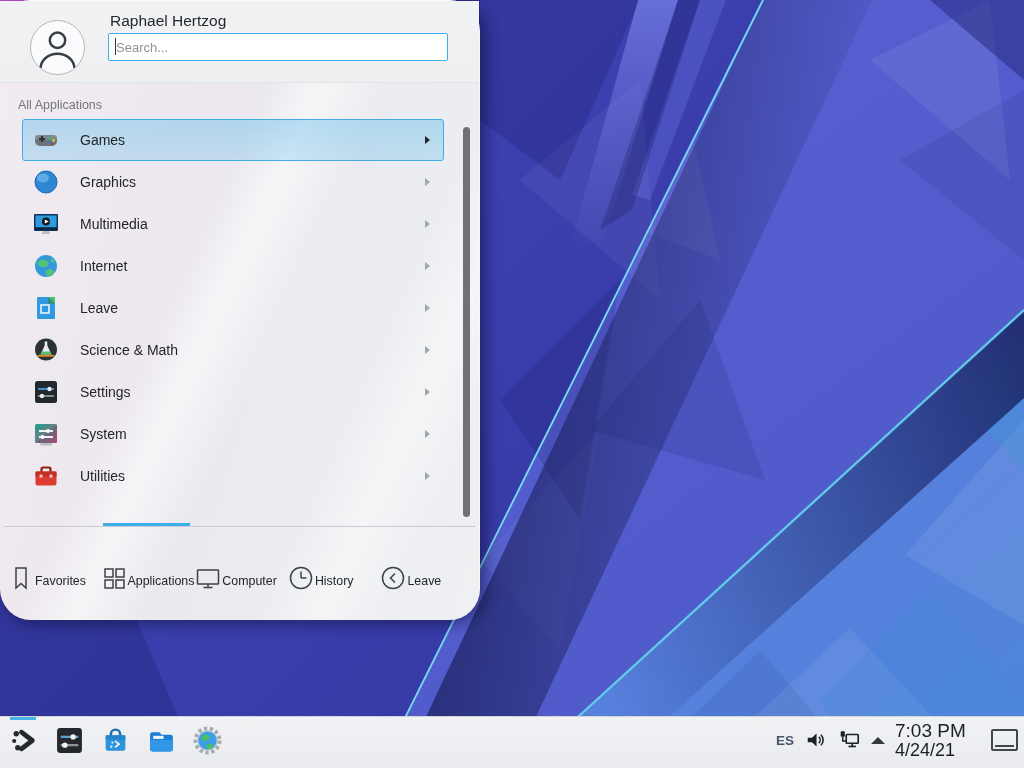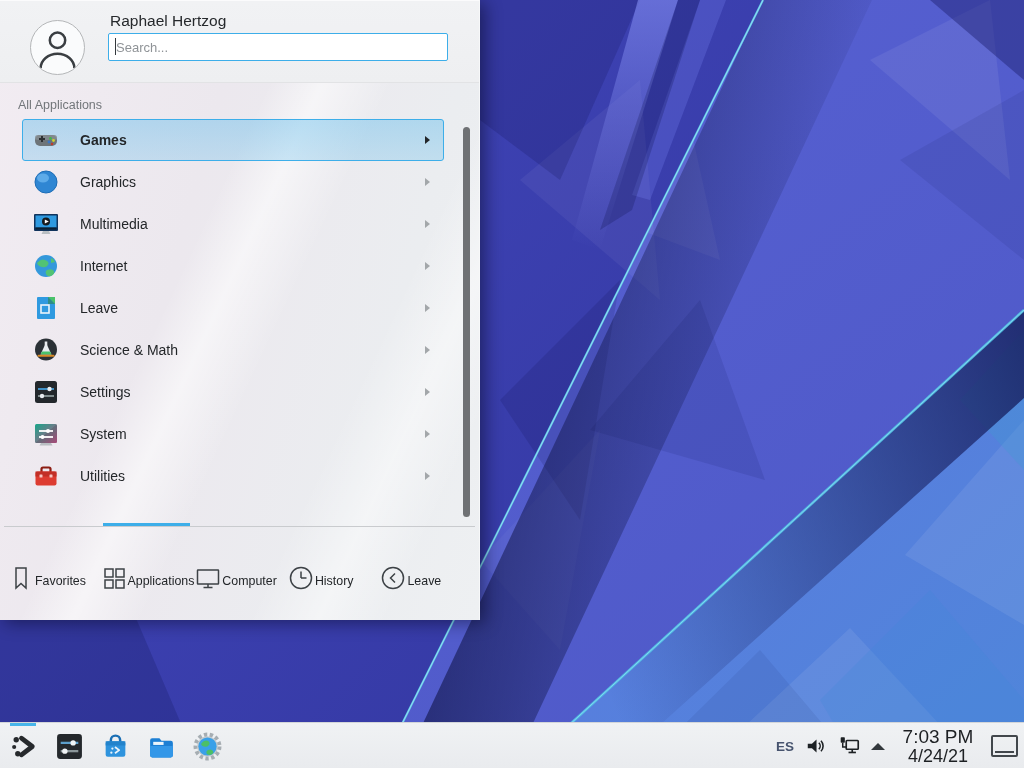--- a/index.html
+++ b/index.html
@@ -12,20 +12,21 @@
 
   
   .menu {
     position:absolute; left:0; top:102; width:480px; height:620px;
     background:
       linear-gradient(115deg, rgba(255,255,255,0) 40%, rgba(255,255,255,.55) 47%, rgba(255,255,255,0) 56%, rgba(255,255,255,0) 70%, rgba(255,255,255,.45) 79%, rgba(255,255,255,0) 88%),
       linear-gradient(105deg, #f2ecf2 0%, #ece8ee 38%, #ebedf0 75%, #eef0f2 100%);
     border-top:1px solid #fbfbfc; border-right:1px solid #f7f8f9;
     box-shadow: 5px 3px 16px rgba(0,0,20,.45);
     color:#232629;
+    border-radius:31px;
   }
   .menu-header {
     position:absolute; left:0; top:0; right:0; height:82px;
     background:linear-gradient(#f1f2f4, #eeeff1);
     border-bottom:1px solid #e2e3e5;
   }
   .avatar {
     position:absolute; left:30px; top:19px; width:55px; height:55px; border-radius:50%;
     background:#fafbfc; border:1px solid #b4b6b8; overflow:hidden;
   }
@@ -41,60 +42,59 @@
   .section-label { position:absolute; left:18px; top:97px; font-size:12.5px; color:#72767a; }
 
   .app-list { position:absolute; left:0; top:114px; width:458px; height:411px; overflow:hidden; padding-top:4px; }
   .row {
     height:42px; margin-left:22px; width:422px; display:flex; align-items:center;
     border:1px solid transparent; border-radius:3px;
   }
   .row--selected {
     background:linear-gradient(180deg, rgba(61,174,233,.34), rgba(61,174,233,.24));
     border:1px solid #3daee9;
-    font-weight:bold;
   }
   .row .cat-icon { width:26px; height:26px; margin-left:10px; flex:0 0 auto; }
   .row .cat-label { margin-left:21px; font-size:14px; color:#232629; }
   .chev { width:0; height:0; margin-left:auto; margin-right:13px;
     border-top:4.5px solid transparent; border-bottom:4.5px solid transparent; border-left:5.5px solid #a3a7aa; }
   .row--selected .chev { border-left-color:#232629; }
 
   .scroll-thumb { position:absolute; right:9px; top:126px; width:7px; height:390px; border-radius:3.5px; background:#6f7174; }
 
   .menu-sep { position:absolute; left:4px; right:4px; top:525px; height:1px; background:#c9cbce; }
   .tab-indicator { position:absolute; left:103px; top:522px; width:87px; height:3px; background:#3daee9; }
 
   .tabbar { position:absolute; left:7px; right:7px; top:526px; height:86px; display:flex; }
   .tab { flex:1; display:flex; flex-direction:row; align-items:center; padding-top:16px; }
   .tab .tab-icon { width:28px; height:28px; }
   .tab .tab-label { margin-top:6px; font-size:12.4px; color:#232629; }
   .tab-icon svg { stroke:#3d4246; fill:none; stroke-width:1.5; }
 
   
   .taskbar {
-    position:absolute; left:0; bottom:0; width:1024px; height:46px;
+    position:absolute; left:0; bottom:0; width:1024px; height:52px;
     background:linear-gradient(#f0f2f4, #e9ebee);
     border-top:1px solid #d3d6d9;
   }
   .tb-btn { position:absolute; top:0; width:38px; height:46px; display:flex; align-items:center; justify-content:center; }
   .tb-btn.active::before { content:""; position:absolute; top:0; left:6px; width:26px; height:3px; background:#47b5ea; }
   .tb-btn svg { width:29px; height:29px; }
   #tb-launcher { left:4px; }
   #tb-settings { left:50px; }
   #tb-discover { left:96px; }
   #tb-files    { left:142px; }
   #tb-browser  { left:188px; }
 
   .tray { position:absolute; right:6px; top:0; height:46px; display:flex; align-items:center; }
   .kbd-layout { font-size:13.5px; font-weight:bold; color:#46536e; padding:0 7px; }
   .tray-icon { width:26px; height:26px; margin:0 3px; display:flex; align-items:center; justify-content:center; }
   .up-arrow { width:0; height:0; border-left:7px solid transparent; border-right:7px solid transparent;
     border-bottom:7px solid #33383c; margin:0 6px; }
-  .clock { width:86px; display:flex; flex-direction:column; align-items:center; line-height:1.05; margin:0 4px; color:#1d2023; }
+  .clock { width:86px; display:flex; flex-direction:column; align-items:flex-start; line-height:1.05; margin:0 4px; color:#1d2023; }
   .clock .time { font-size:19px; }
   .clock .date { font-size:18px; }
   .show-desktop { width:27px; height:22px; border:2px solid #42474c; border-radius:2px; margin-left:6px; position:relative; background:transparent; }
   .show-desktop::after { content:""; position:absolute; left:2px; right:2px; bottom:2px; height:2px; background:#42474c; }
 </style>
 </head>
 <body>
 
 <div class="stage">
 

